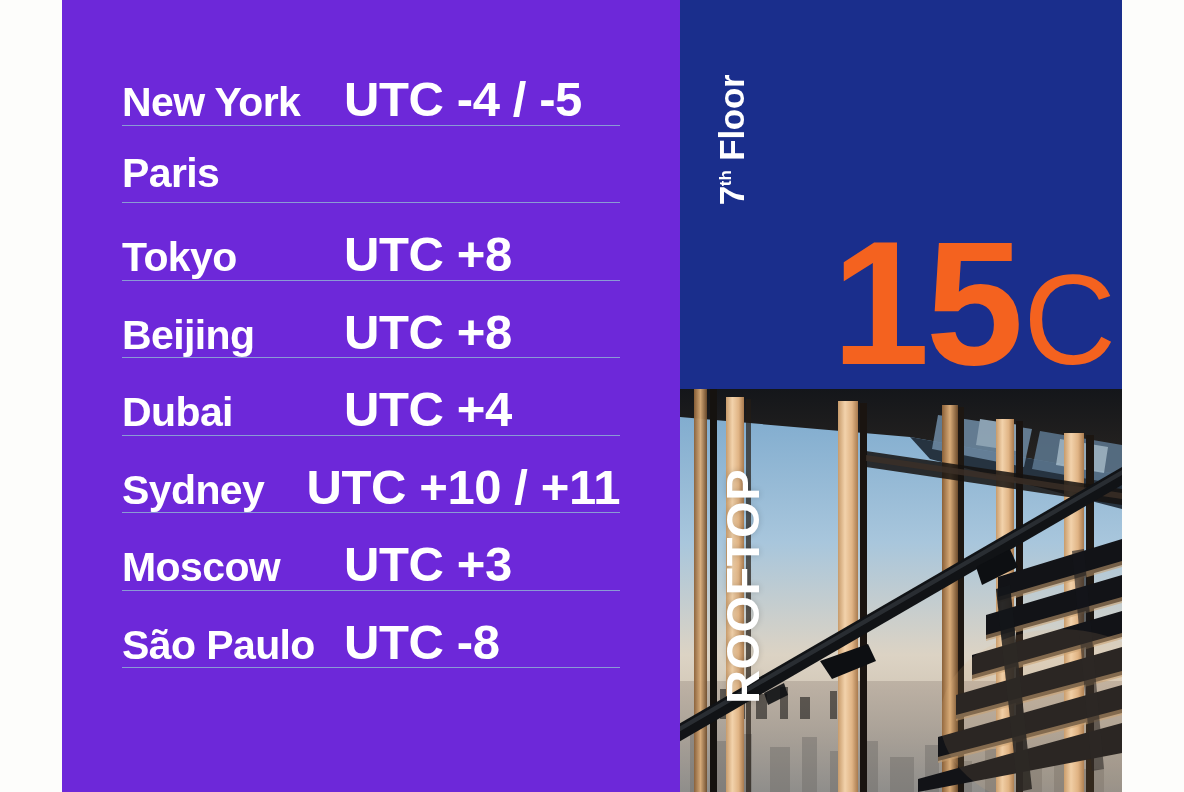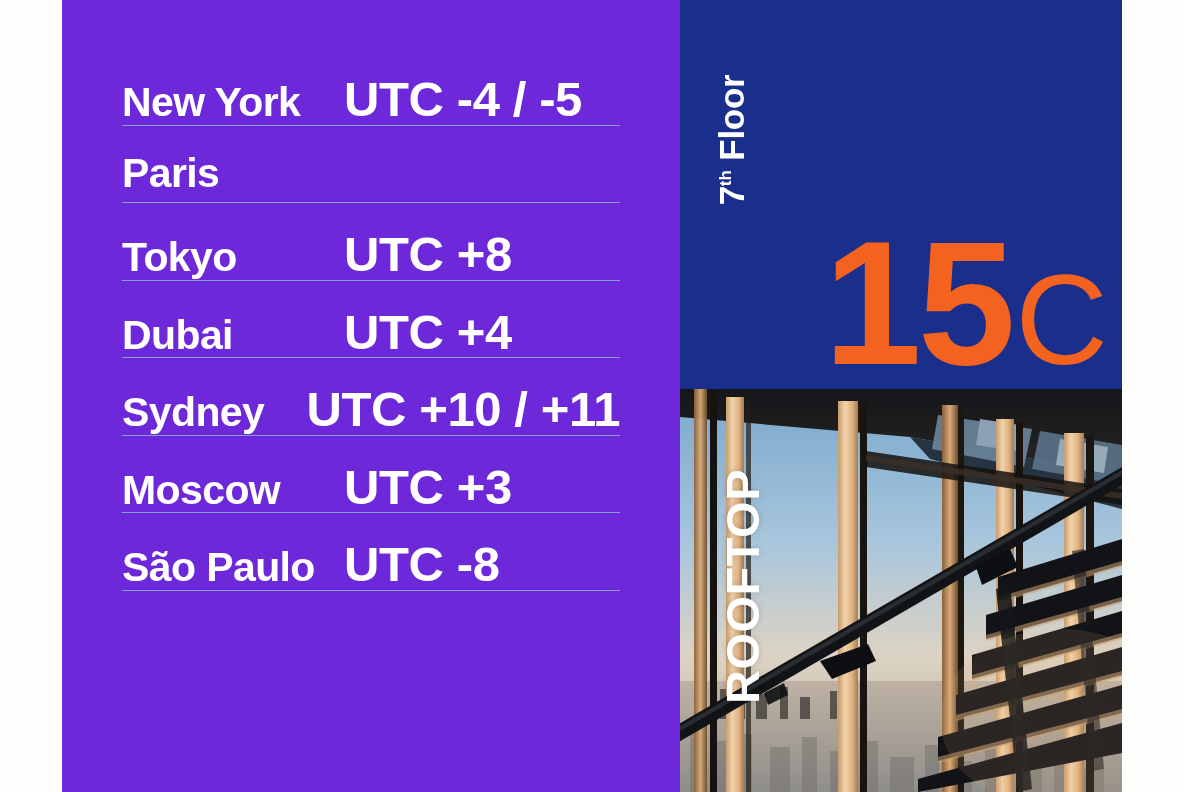--- a/index.html
+++ b/index.html
@@ -62,21 +62,21 @@
     white-space:nowrap;
     text-align:center;
   }
   .floor-label .ord {
     font-size:17px;
     vertical-align:super;
     font-weight:700;
     letter-spacing:0;
   }
   .temp-wrap {
-    position:absolute; right:16px; bottom:8px;
+    position:absolute; right:8px; bottom:8px;
     display:flex; align-items:baseline;
     white-space:nowrap;
   }
   .temp-value {
     color:#f4621f;
     font-size:176px;
     font-weight:700;
     line-height:0.88;
     letter-spacing:-4px;
   }
@@ -127,20 +127,24 @@
       <div class="tz-row">
         <span class="tz-city">Paris</span>
       </div>
 
 
       <div class="tz-row">
         <span class="tz-city">Tokyo</span>
         <span class="tz-utc">UTC +8</span>
       </div>
 
+      <div class="tz-row">
+        <span class="tz-city">Beijing</span>
+        <span class="tz-utc">UTC +8</span>
+      </div>
 
       <div class="tz-row">
         <span class="tz-city">Dubai</span>
         <span class="tz-utc">UTC +4</span>
       </div>
 
       <div class="tz-row">
         <span class="tz-city">Sydney</span>
         <span class="tz-utc">UTC +10 / +11</span>
       </div>

